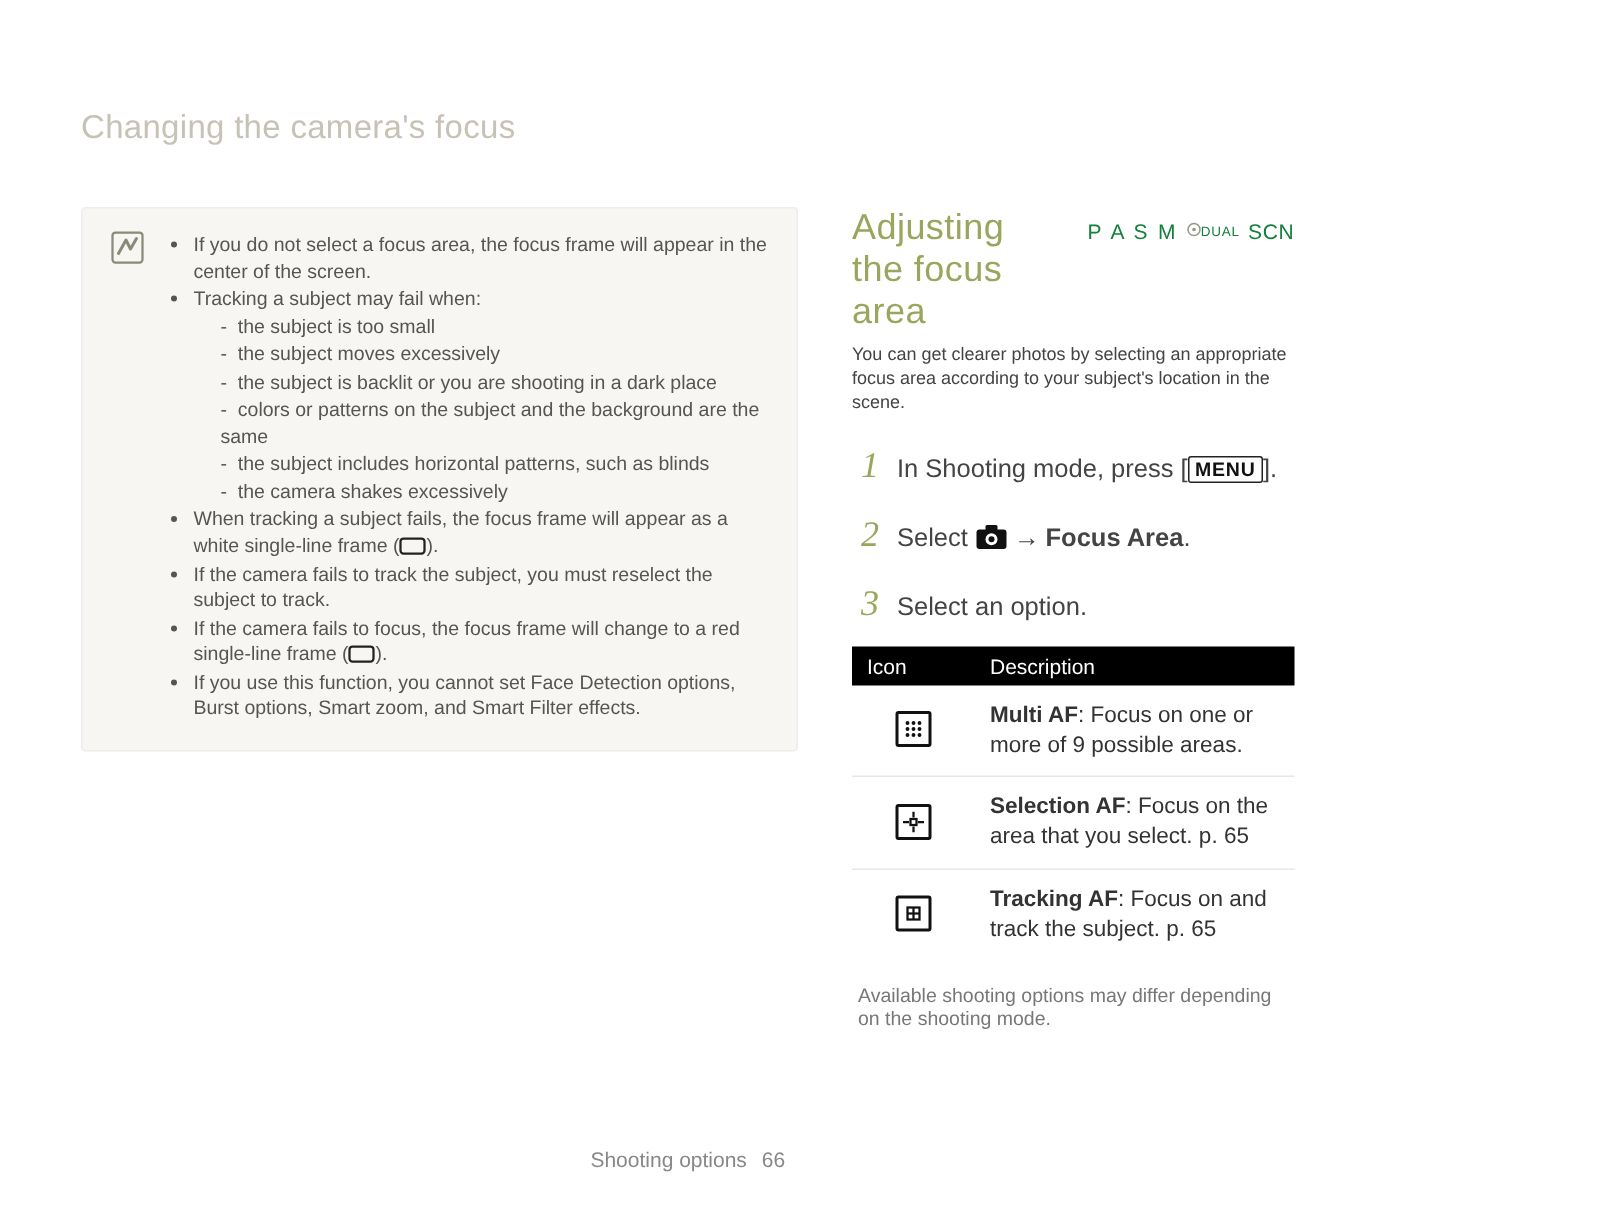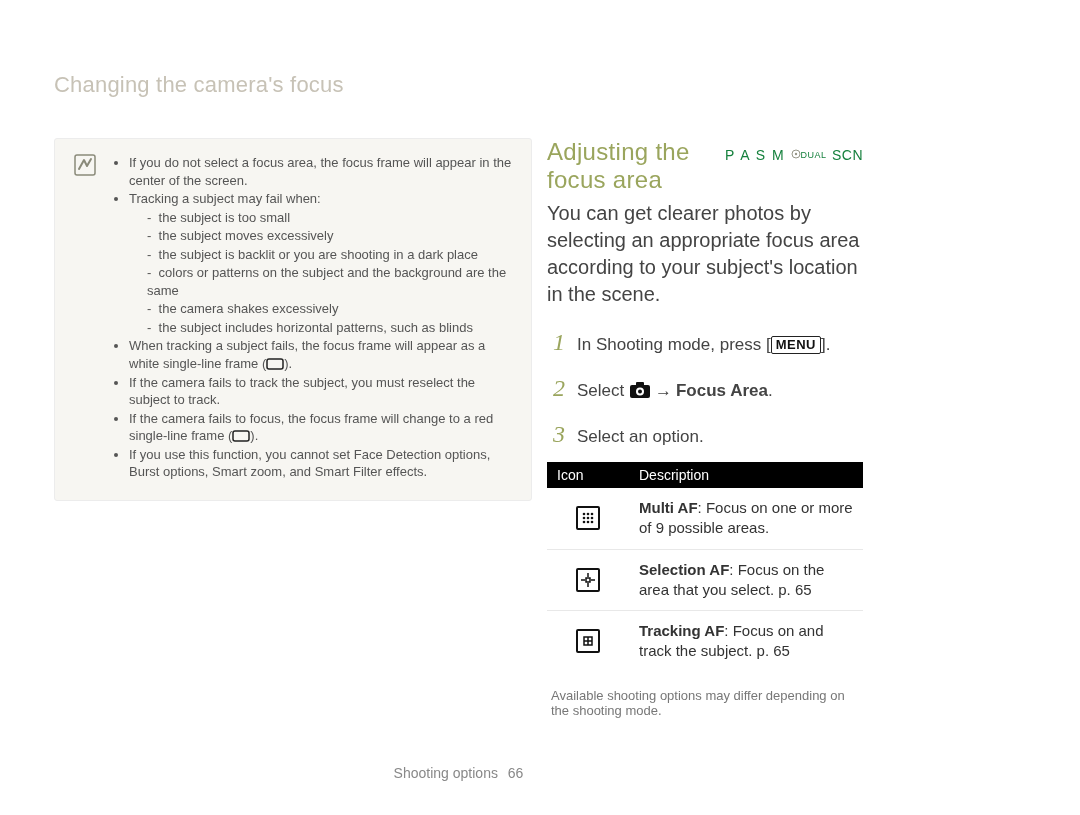--- a/index.html
+++ b/index.html
@@ -22,21 +22,21 @@
   }
   .section-title {
     font-size: 22px;
     font-weight: 300;
     color: #c7c2b6;
     letter-spacing: 0.2px;
     margin-bottom: 40px;
   }
   .columns {
     display: flex;
-    gap: 15px;
+    gap: 36px;
   }
   .left-col {
     width: 478px;
     flex: none;
   }
   .right-col {
     flex: 1;
     min-width: 0;
   }
   
@@ -92,21 +92,21 @@
   .mode-strip {
     font-size: 14px;
     letter-spacing: 1.5px;
     color: #15803d;
     font-weight: 400;
     white-space: nowrap;
   }
   .mode-strip .dual { font-size: 9px; letter-spacing: 0.5px; vertical-align: 2px; }
   .mode-strip .scn { letter-spacing: 0.5px; font-weight:500; }
   .intro {
-    font-size: 20px;
+    font-size: 12px;
     line-height: 1.35;
     margin: 4px 0 16px 0;
     color: #444;
   }
   ol.steps {
     list-style: none;
     margin: 0;
     padding: 0;
     font-size: 17px;
     color: #444;
@@ -218,22 +218,22 @@
         <div class="note-list">
           <ul>
             <li>If you do not select a focus area, the focus frame will appear in the center of the screen.</li>
             <li>
               <span>Tracking a subject may fail when:</span>
               <ul class="dashes">
                 <li>the subject is too small</li>
                 <li>the subject moves excessively</li>
                 <li>the subject is backlit or you are shooting in a dark place</li>
                 <li>colors or patterns on the subject and the background are the same</li>
+                <li>the subject includes horizontal patterns, such as blinds</li>
                 <li>the camera shakes excessively</li>
-                <li>the subject includes horizontal patterns, such as blinds</li>
               </ul>
             </li>
             <li>
               <span>When tracking a subject fails, the focus frame will appear as a white single-line frame (</span><span class="inline-frame">
                   <svg width="18" height="12">
                     <rect x="1" y="1" width="16" height="10" rx="2" fill="none" stroke="#222" stroke-width="1.5"></rect>
                   </svg>
                 </span><span>).</span>
             </li>
             <li>If the camera fails to track the subject, you must reselect the subject to track.</li>

